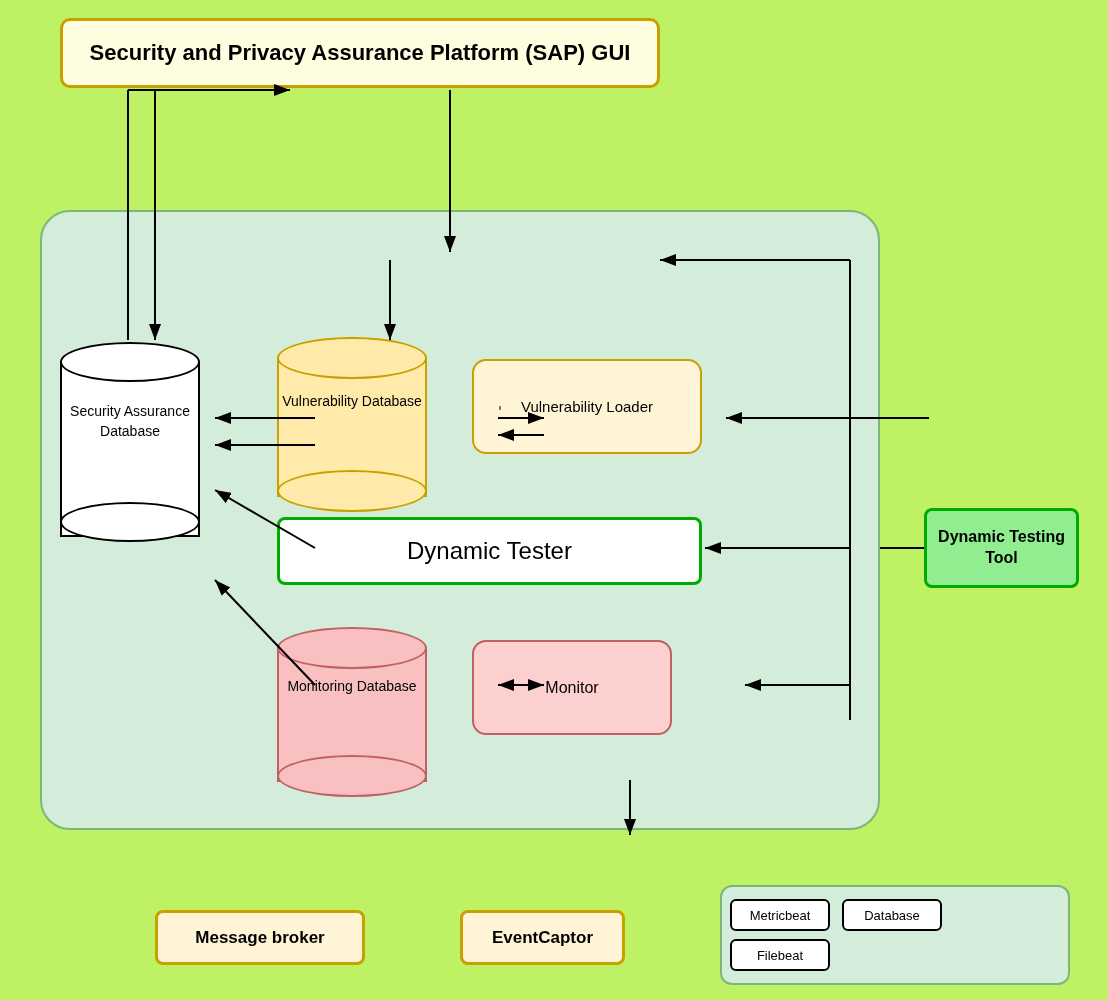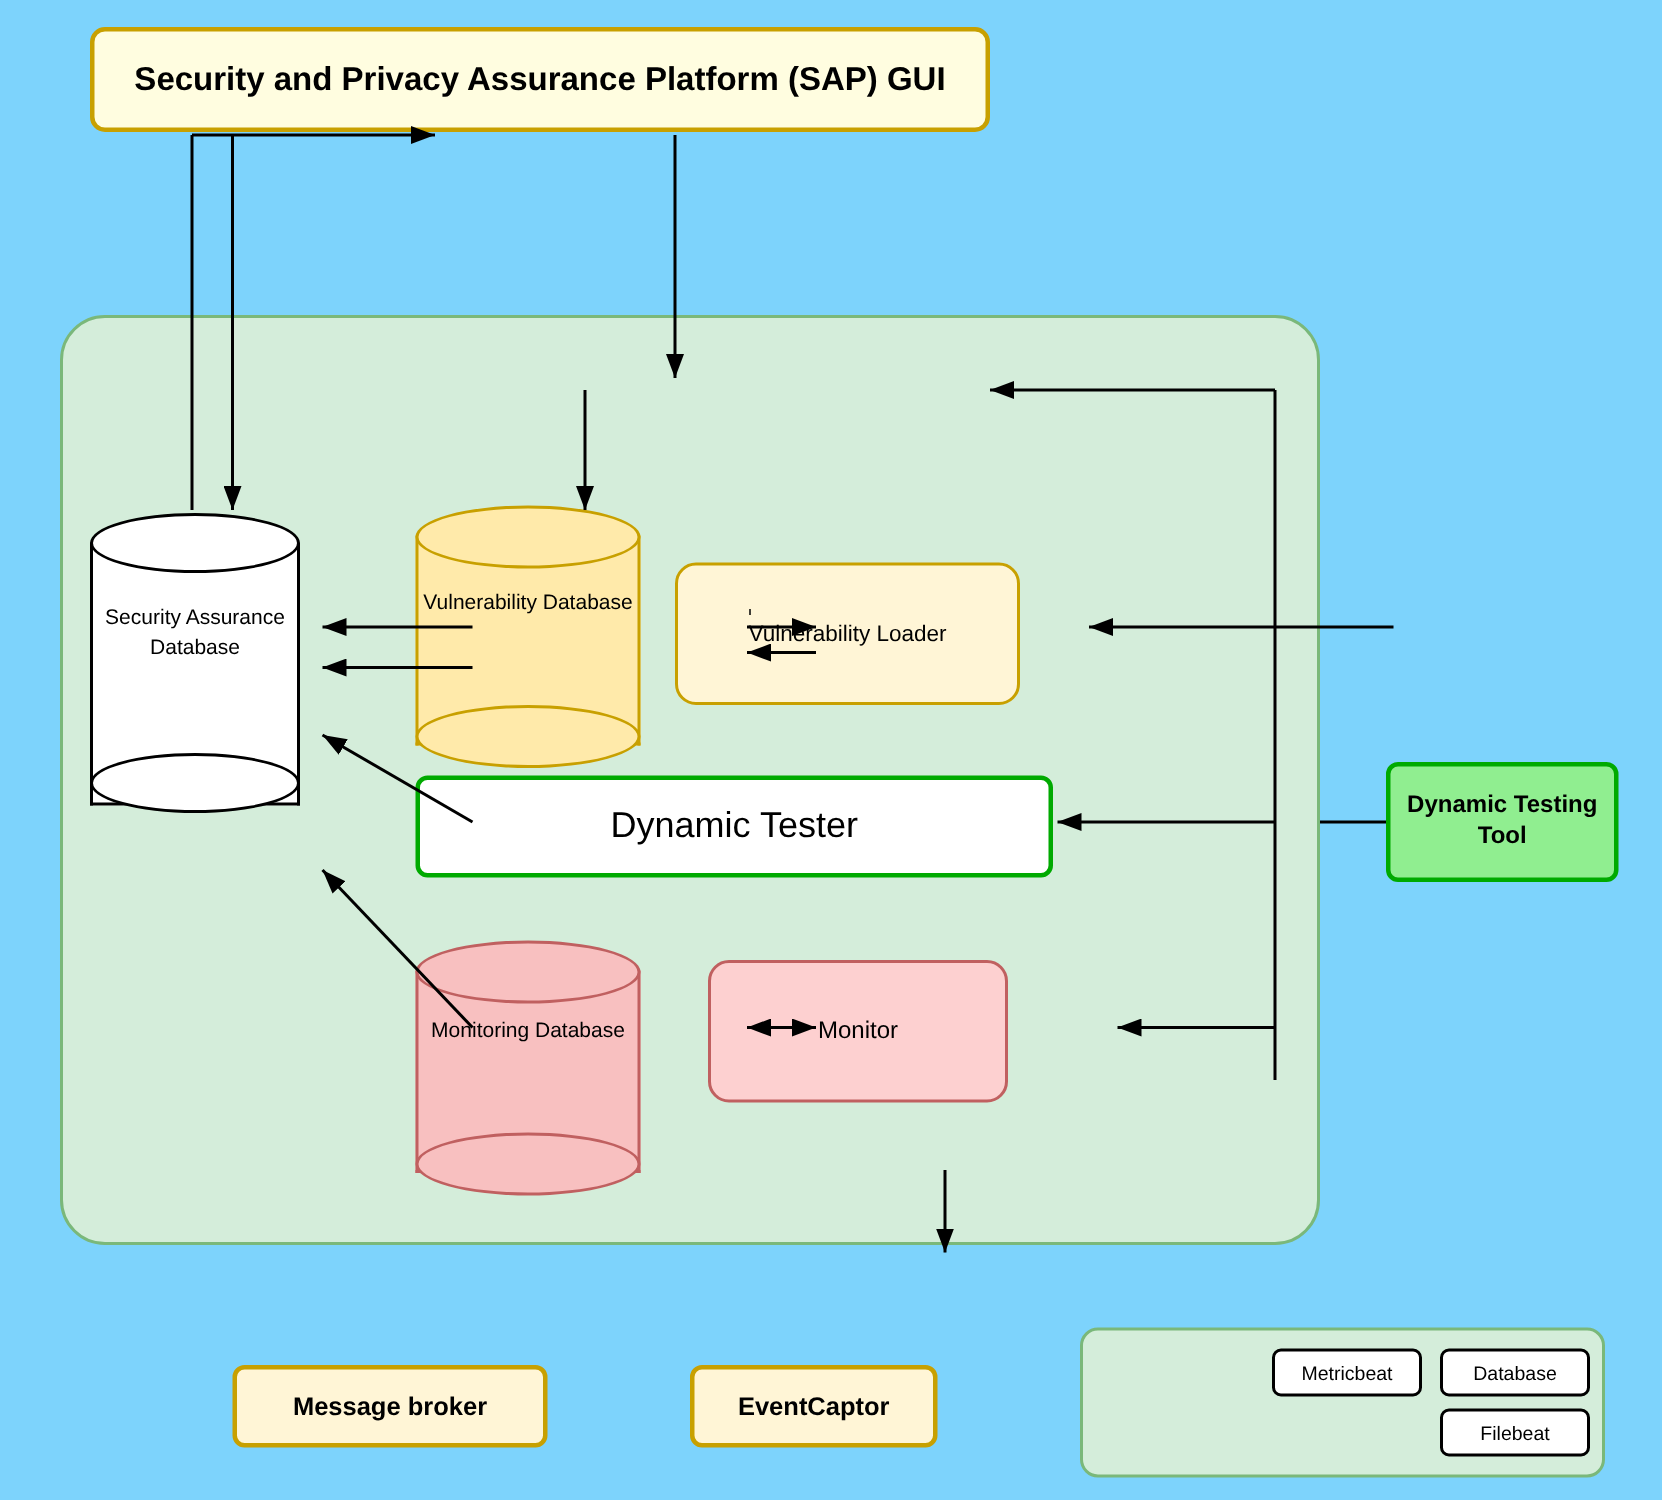--- a/index.html
+++ b/index.html
@@ -10,21 +10,21 @@
       font-family: Arial, sans-serif;
       position: relative;
       overflow: hidden;
     }
 
     .main-canvas {
       position: absolute;
       top: 0; left: 0;
       width: 1108px;
       height: 1000px;
-      background: #7dd3fc;
+      background: #bef264;
     }
 
     
     .sap-gui-box {
       position: absolute;
       top: 18px;
       left: 60px;
       width: 600px;
       height: 70px;
       border: 3px solid #c8a000;
@@ -366,21 +366,21 @@
       position: absolute;
       top: 885px;
       left: 720px;
       width: 350px;
       height: 100px;
       border: 2px solid #7ab87a;
       border-radius: 12px;
       background: #d4edda;
       display: flex;
       flex-direction: column;
-      align-items: flex-end;
+      align-items: flex-start;
       justify-content: space-around;
       padding: 8px;
     }
 
     .beats-row {
       display: flex;
       gap: 12px;
     }
 
     .beat-box {
@@ -423,21 +423,21 @@
       <div class="cyl-label">Security Assurance Database</div>
     </div>
 
     <div class="vdb-cylinder" style="position:absolute; top:125px; left:235px;">
       <div class="cyl-body"></div>
       <div class="cyl-top"></div>
       <div class="cyl-bottom-ellipse"></div>
       <div class="cyl-label">Vulnerability Database</div>
     </div>
 
-    <div class="vuln-loader-box" style="position:absolute; top:147px; left:408px;margin-top:16px;">
+    <div class="vuln-loader-box" style="position:absolute; top:147px; left:430px;">
       <span>Vulnerability Loader</span>
     </div>
 
     <div class="dynamic-tester-box" style="position:absolute; top:305px; left:235px;">
       <span>Dynamic Tester</span>
     </div>
 
     <div class="mdb-cylinder" style="position:absolute; top:415px; left:235px;">
       <div class="cyl-body"></div>
       <div class="cyl-top"></div>

